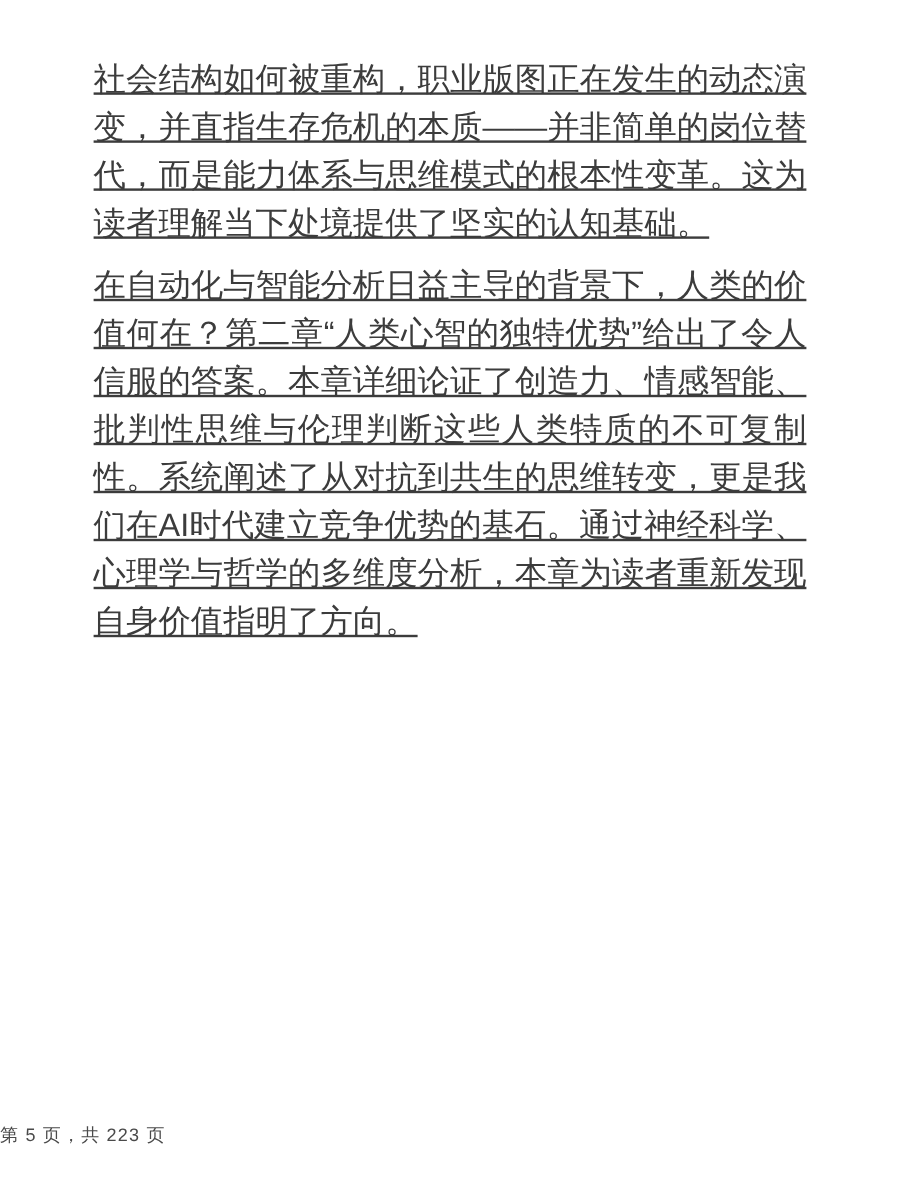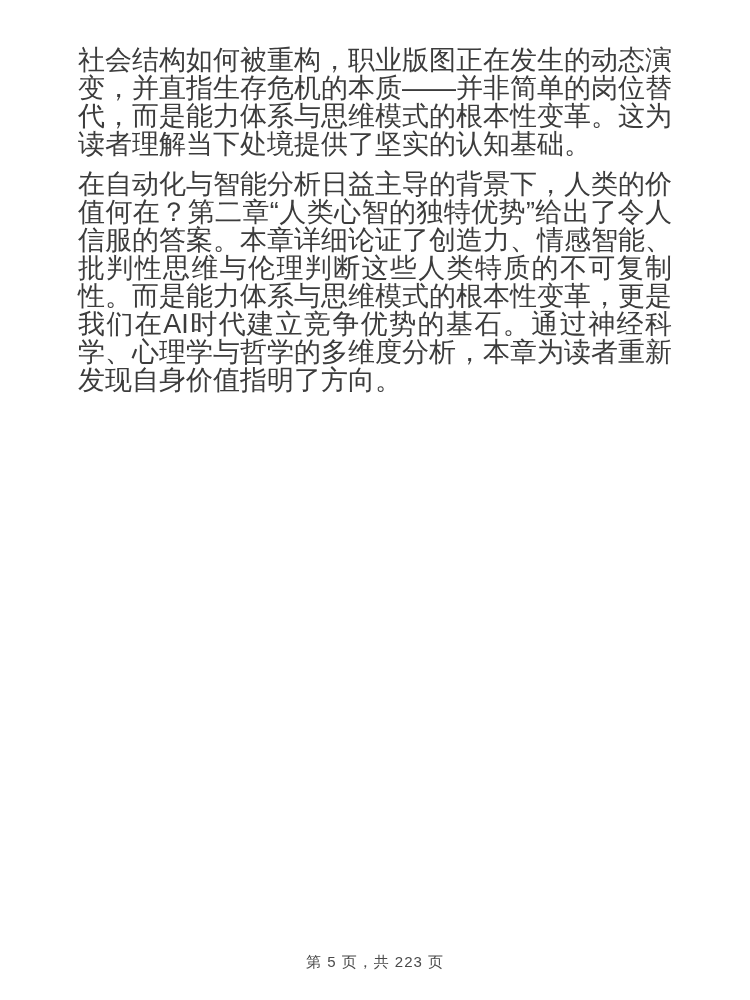--- a/index.html
+++ b/index.html
@@ -17,44 +17,44 @@
   .page {
     position: absolute;
     inset: 0;
     background: #ffffff;
   }
   .content {
     padding: 46px 78px 0 78px;
   }
   .para {
     font-size: 27px;
-    line-height: 28px;
+    line-height: 40px;
     color: #3c3c3c;
     margin: 0 0 12px 0;
     text-align: justify;
     word-break: break-all;
+    text-decoration: underline;
   }
   .footer {
     position: absolute;
     left: 0;
     right: 0;
-    bottom: 28px;
-    text-align: center;
+    bottom: 44px;
   }
   .page-indicator {
     font-size: 15px;
     color: #4a4a4a;
     letter-spacing: 1px;
   }
 </style>
 </head>
 <body>
 
 <div class="page">
   <div class="content">
     <p class="para">社会结构如何被重构，职业版图正在发生的动态演变，并直指生存危机的本质——并非简单的岗位替代，而是能力体系与思维模式的根本性变革。这为读者理解当下处境提供了坚实的认知基础。</p>
-    <p class="para">在自动化与智能分析日益主导的背景下，人类的价值何在？第二章“人类心智的独特优势”给出了令人信服的答案。本章详细论证了创造力、情感智能、批判性思维与伦理判断这些人类特质的不可复制性。而是能力体系与思维模式的根本性变革，更是我们在AI时代建立竞争优势的基石。通过神经科学、心理学与哲学的多维度分析，本章为读者重新发现自身价值指明了方向。</p>
+    <p class="para">在自动化与智能分析日益主导的背景下，人类的价值何在？第二章“人类心智的独特优势”给出了令人信服的答案。本章详细论证了创造力、情感智能、批判性思维与伦理判断这些人类特质的不可复制性。系统阐述了从对抗到共生的思维转变，更是我们在AI时代建立竞争优势的基石。通过神经科学、心理学与哲学的多维度分析，本章为读者重新发现自身价值指明了方向。</p>
   </div>
 
   <div class="footer">
     <span class="page-indicator">第 5 页，共 223 页</span>
   </div>
 </div>
 
 </body></html>

